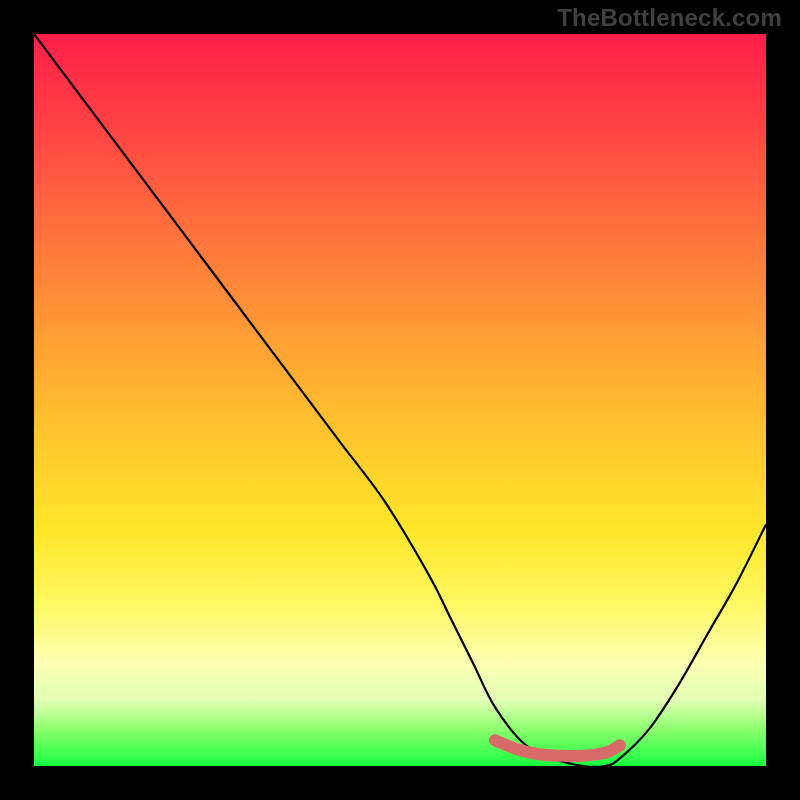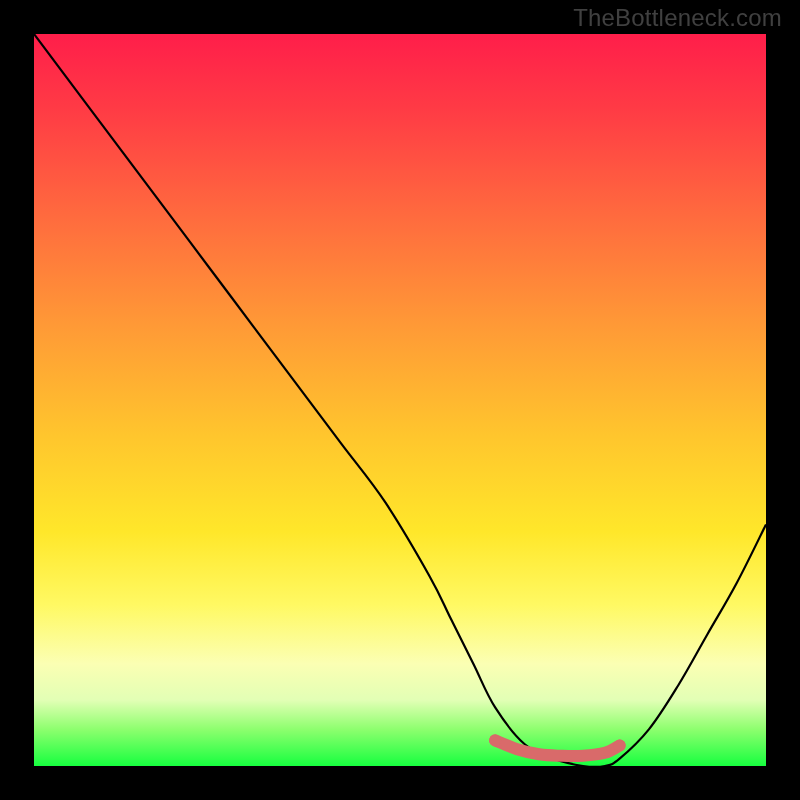--- a/index.html
+++ b/index.html
@@ -16,21 +16,21 @@
     width: 800px;
     height: 800px;
     background: #000;
   }
   .watermark {
     position: absolute;
     top: 4px;
     right: 18px;
     color: #404040;
     font-size: 24px;
-    font-weight: 400;
+    font-weight: 700;
     letter-spacing: 0.2px;
     z-index: 5;
   }
   .plot-area {
     position: absolute;
     left: 34px;
     top: 34px;
     width: 732px;
     height: 732px;
     overflow: hidden;

